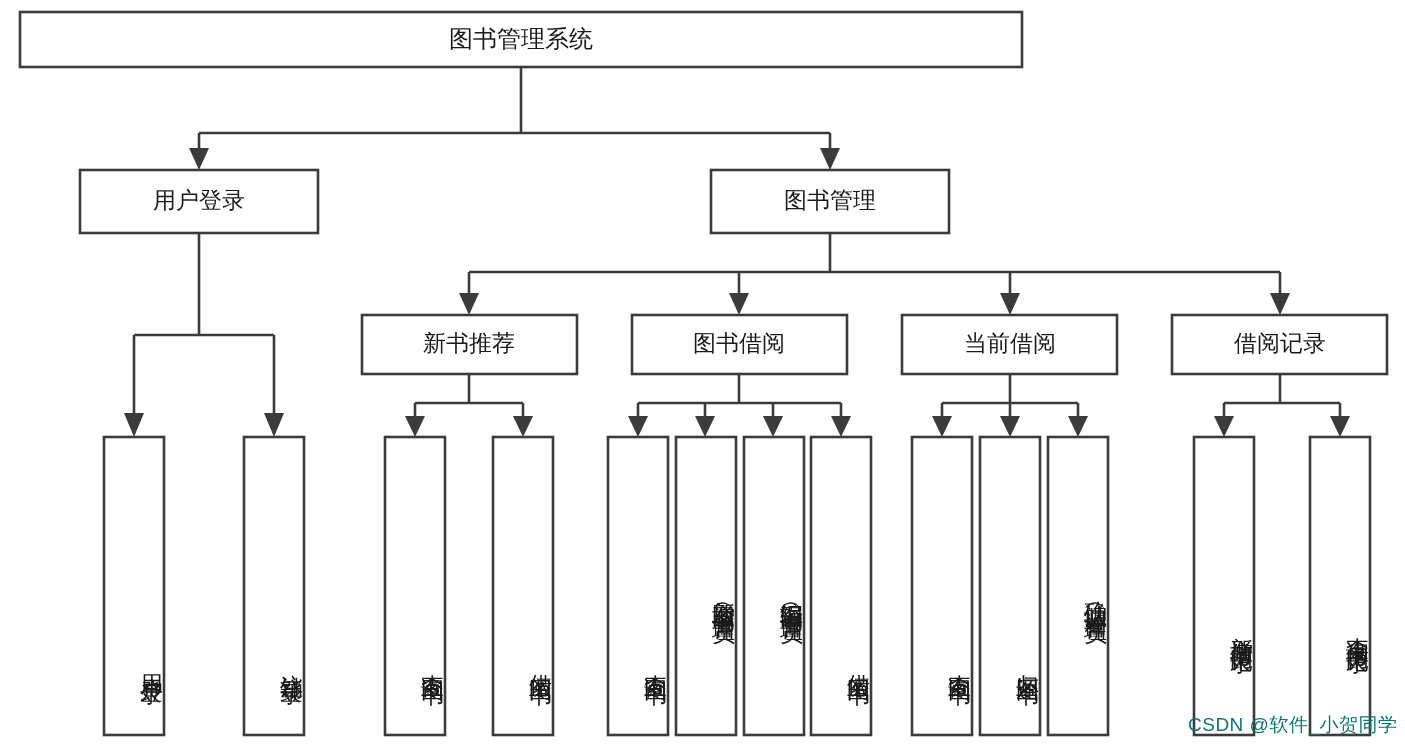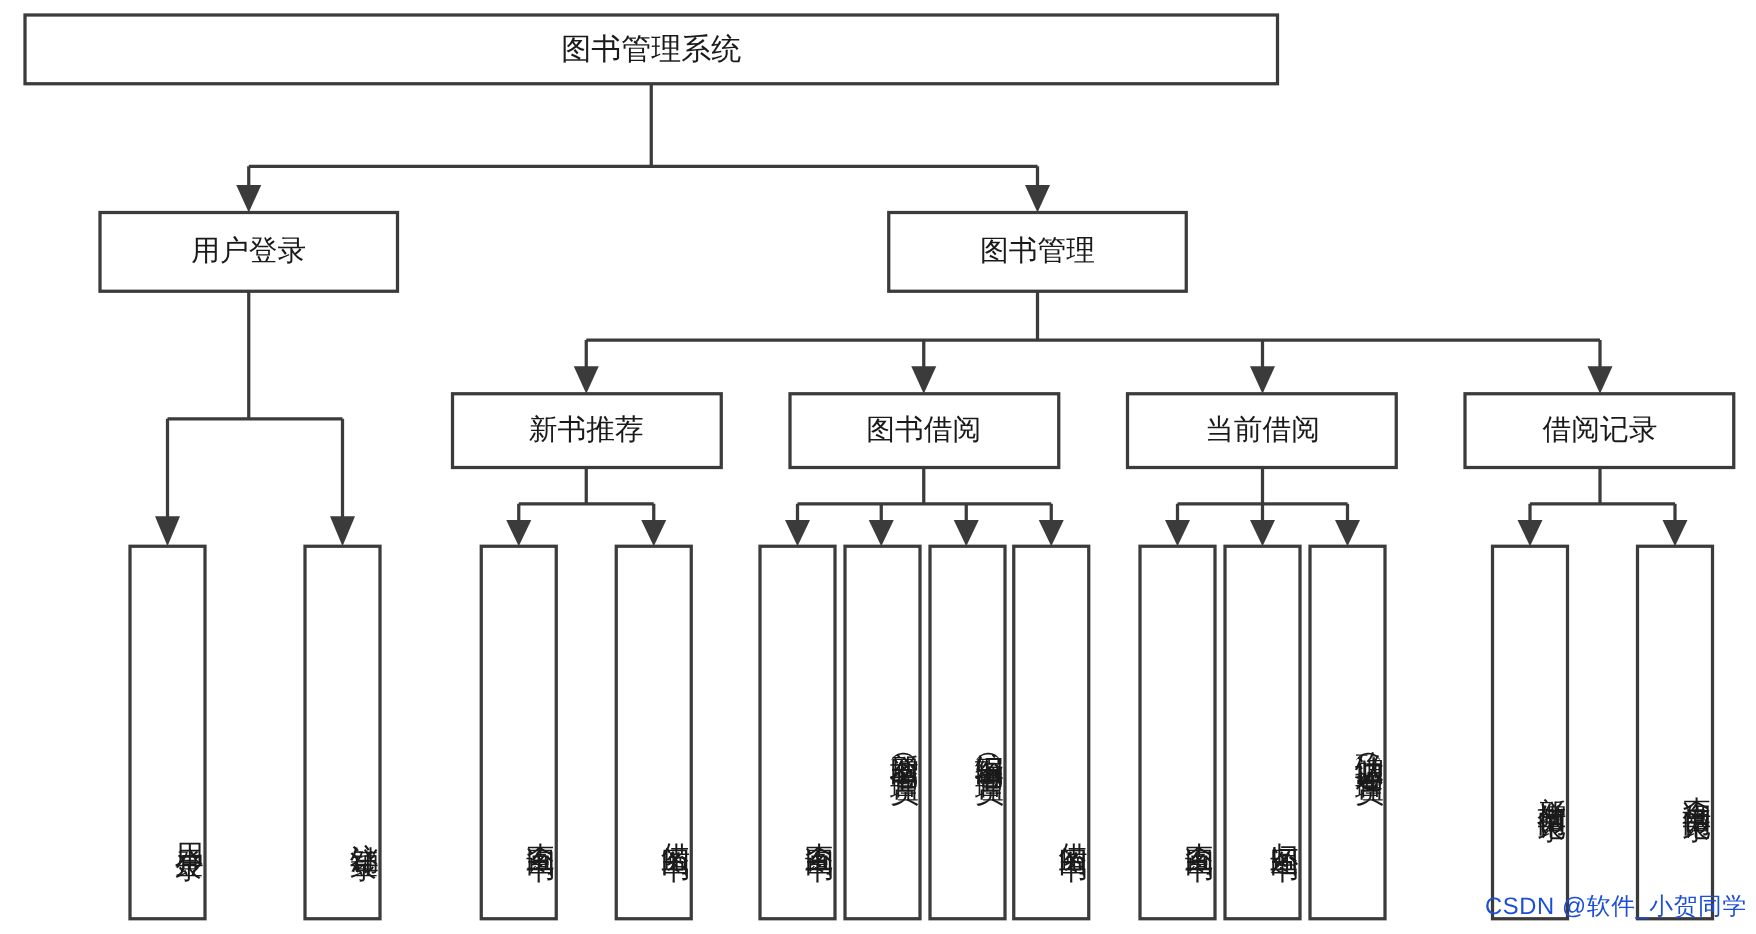--- a/index.html
+++ b/index.html
@@ -68,21 +68,21 @@
     align-items: flex-start;
     justify-content: center;
     pointer-events: none;
   }
   .watermark {
     position: absolute;
     left: 1188px;
     top: 712px;
     font-family: "Liberation Sans", "DejaVu Sans", sans-serif;
     font-size: 19px;
-    color: #1d4ed8;
+    color: #0f766e;
     white-space: nowrap;
     letter-spacing: 0.5px;
   }
 </style>
 </head>
 <body>
 
 <div id="diagram-root">
 
   <svg class="diagram-canvas" viewBox="0 0 1405 747">

